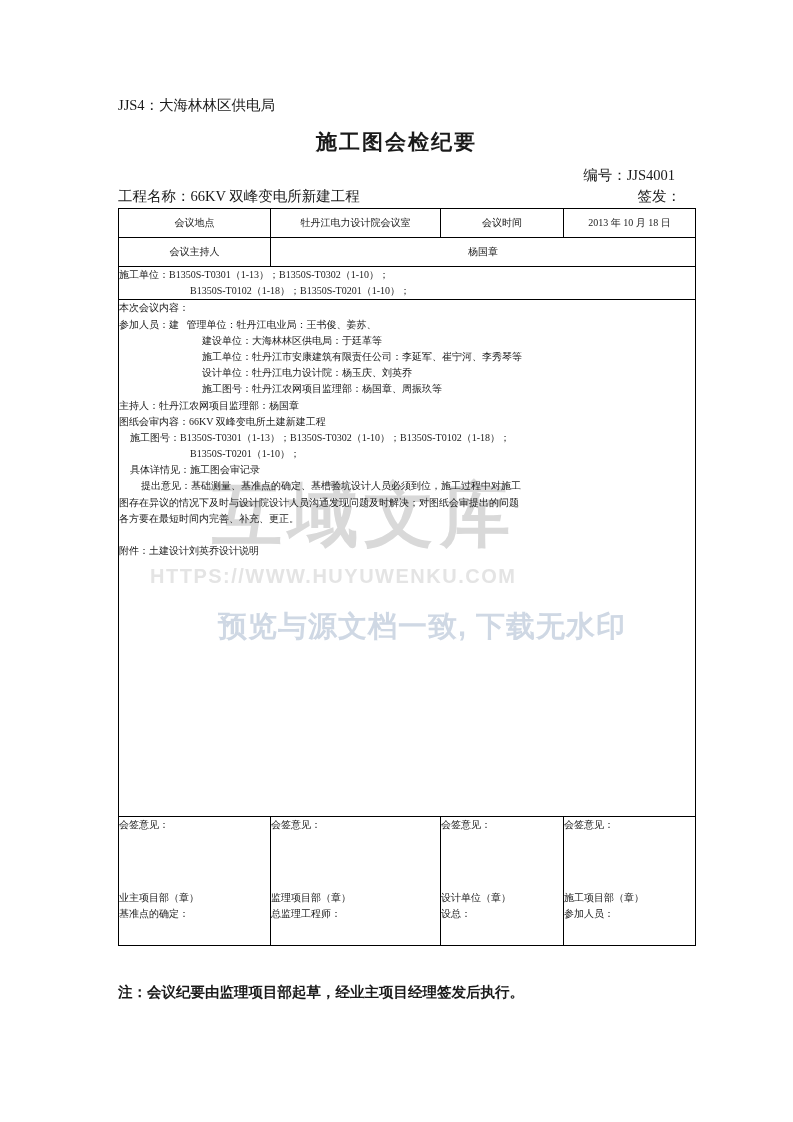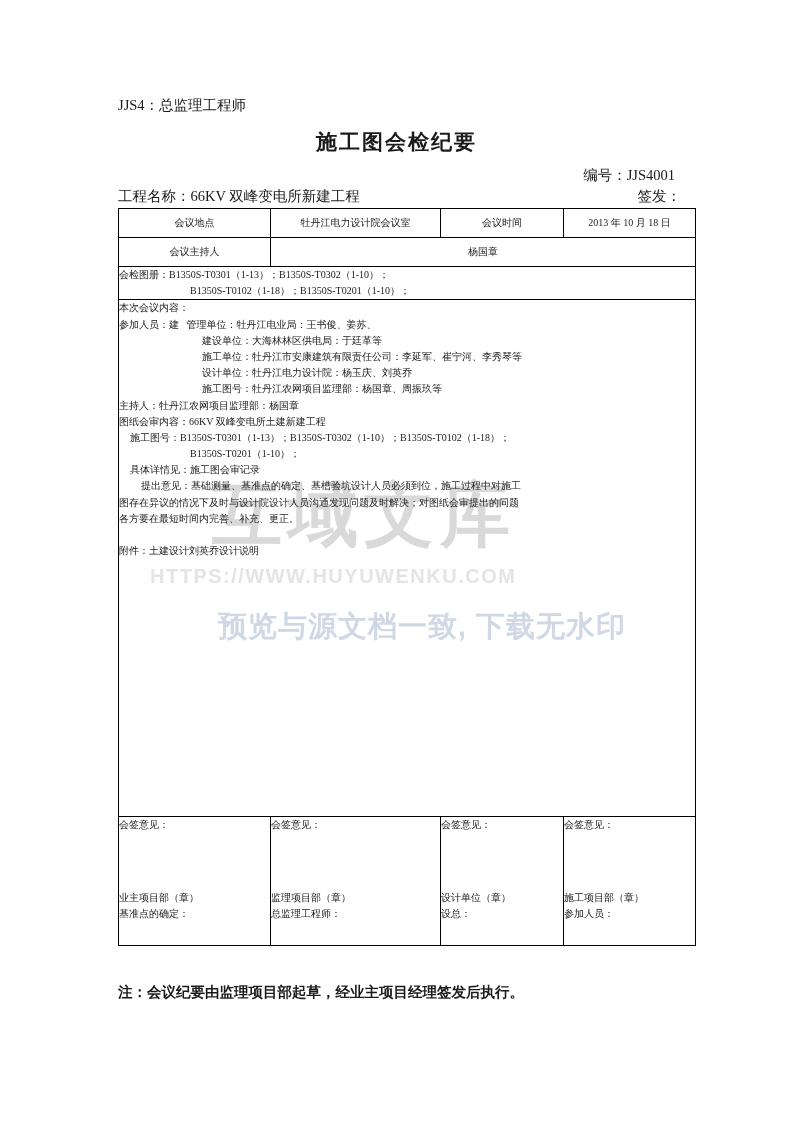--- a/index.html
+++ b/index.html
@@ -155,21 +155,21 @@
 <div class="page">
 
   <div class="wm-layer">
     <div class="wm-big">互域文库</div>
     <div class="wm-url">HTTPS://WWW.HUYUWENKU.COM</div>
     <div class="wm-blue">预览与源文档一致, 下载无水印</div>
   </div>
 
   <div class="content">
 
-    <div class="doc-code">JJS4：总监理工程师</div>
+    <div class="doc-code">JJS4：大海林林区供电局</div>
     <div class="doc-title">施工图会检纪要</div>
     <div class="doc-number">编号：JJS4001</div>
 
     <div class="proj-line">
       <span>工程名称：66KV 双峰变电所新建工程</span>
       <span class="proj-sign">签发：</span>
     </div>
 
     <table class="main">
       <colgroup>
@@ -184,21 +184,21 @@
           <td class="ctr">牡丹江电力设计院会议室</td>
           <td class="ctr">会议时间</td>
           <td class="ctr">2013 年 10 月 18 日</td>
         </tr>
         <tr>
           <td class="ctr">会议主持人</td>
           <td class="ctr" colspan="3">杨国章</td>
         </tr>
         <tr>
           <td class="blk" colspan="4">
-            <div class="nowrap"><span>会检图册：</span><span>B1350S-T0301（1-13）；B1350S-T0302（1-10）；</span></div>
+            <div class="nowrap"><span>施工单位：</span><span>B1350S-T0301（1-13）；B1350S-T0302（1-10）；</span></div>
             <div class="idt2 nowrap">B1350S-T0102（1-18）；B1350S-T0201（1-10）；</div>
           </td>
         </tr>
         <tr>
           <td class="blk" colspan="4" style="height:516px">
             <div>本次会议内容：</div>
             <div class="nowrap"><span>参加人员：建</span>&nbsp;&nbsp;&nbsp;<span>管理单位：牡丹江电业局：王书俊、姜苏、</span></div>
             <div class="idt-deep nowrap">建设单位：大海林林区供电局：于廷革等</div>
             <div class="idt-deep nowrap">施工单位：牡丹江市安康建筑有限责任公司：李延军、崔宁河、李秀琴等</div>
             <div class="idt-deep nowrap">设计单位：牡丹江电力设计院：杨玉庆、刘英乔</div>

